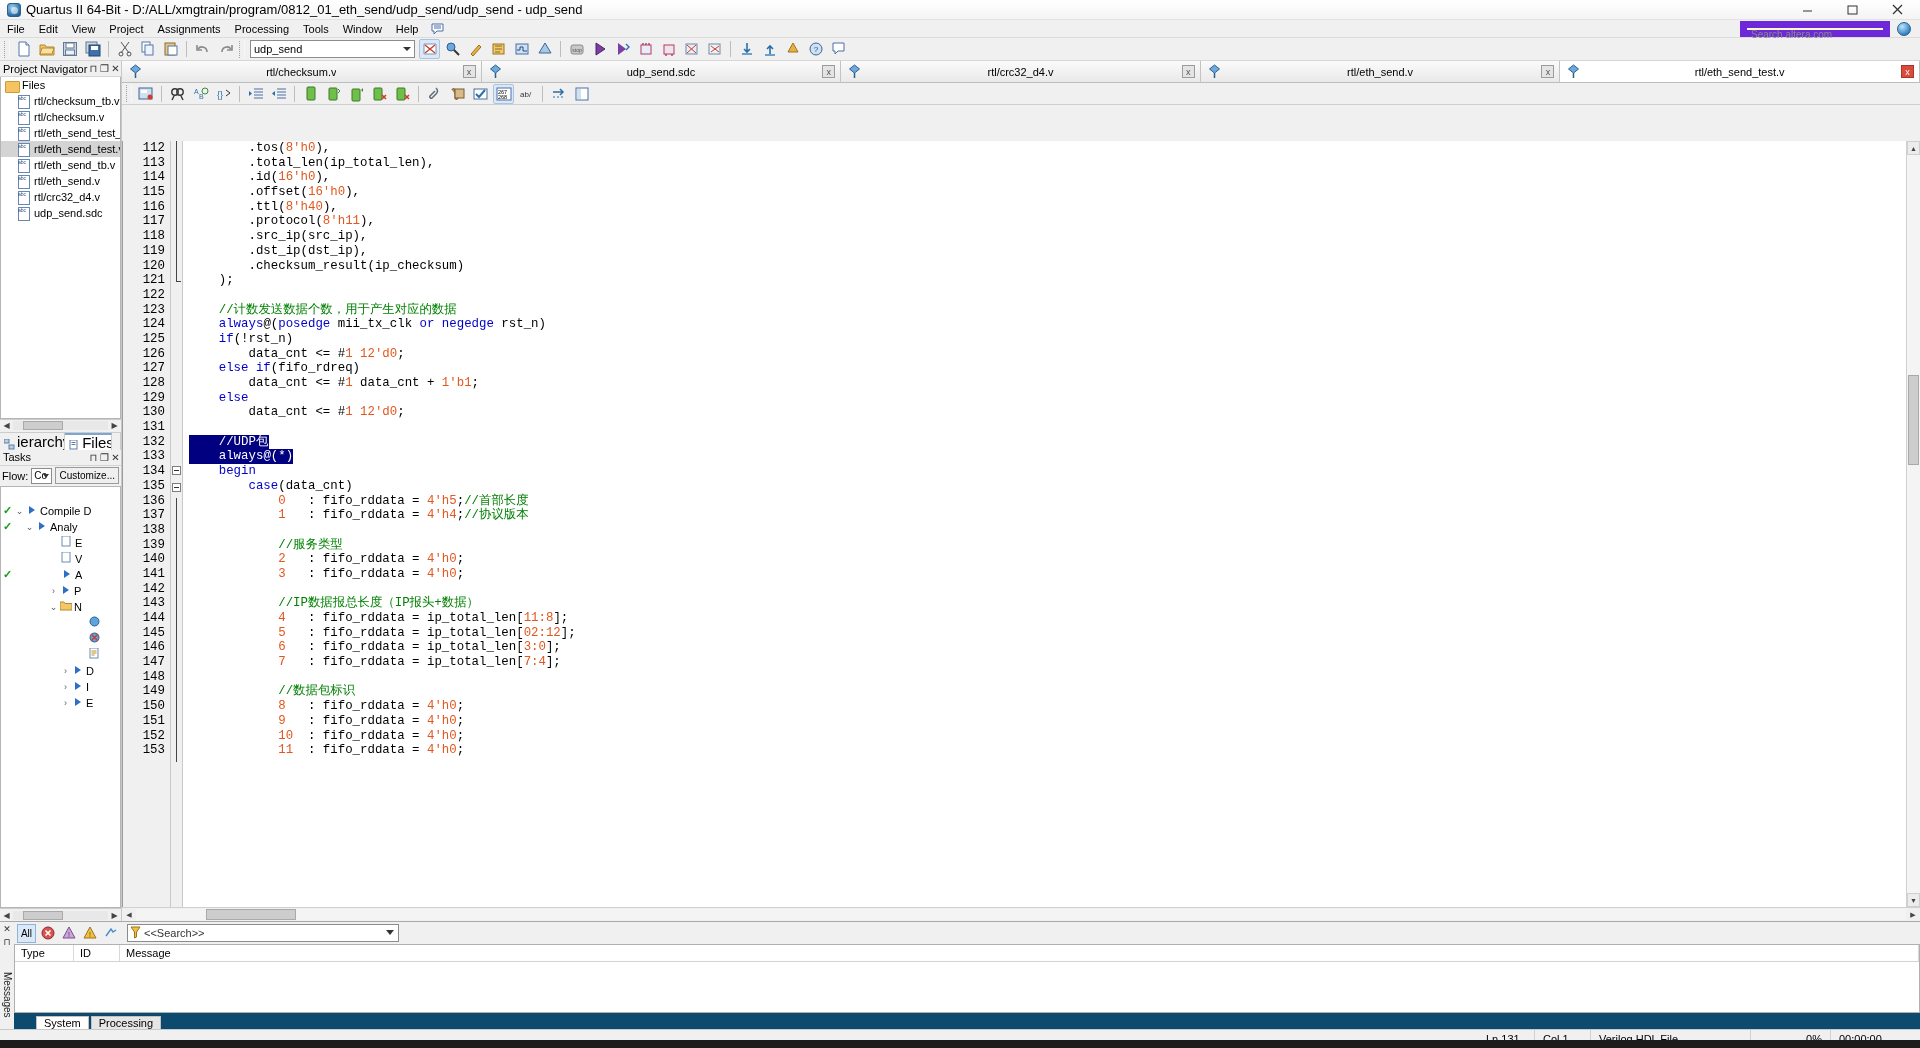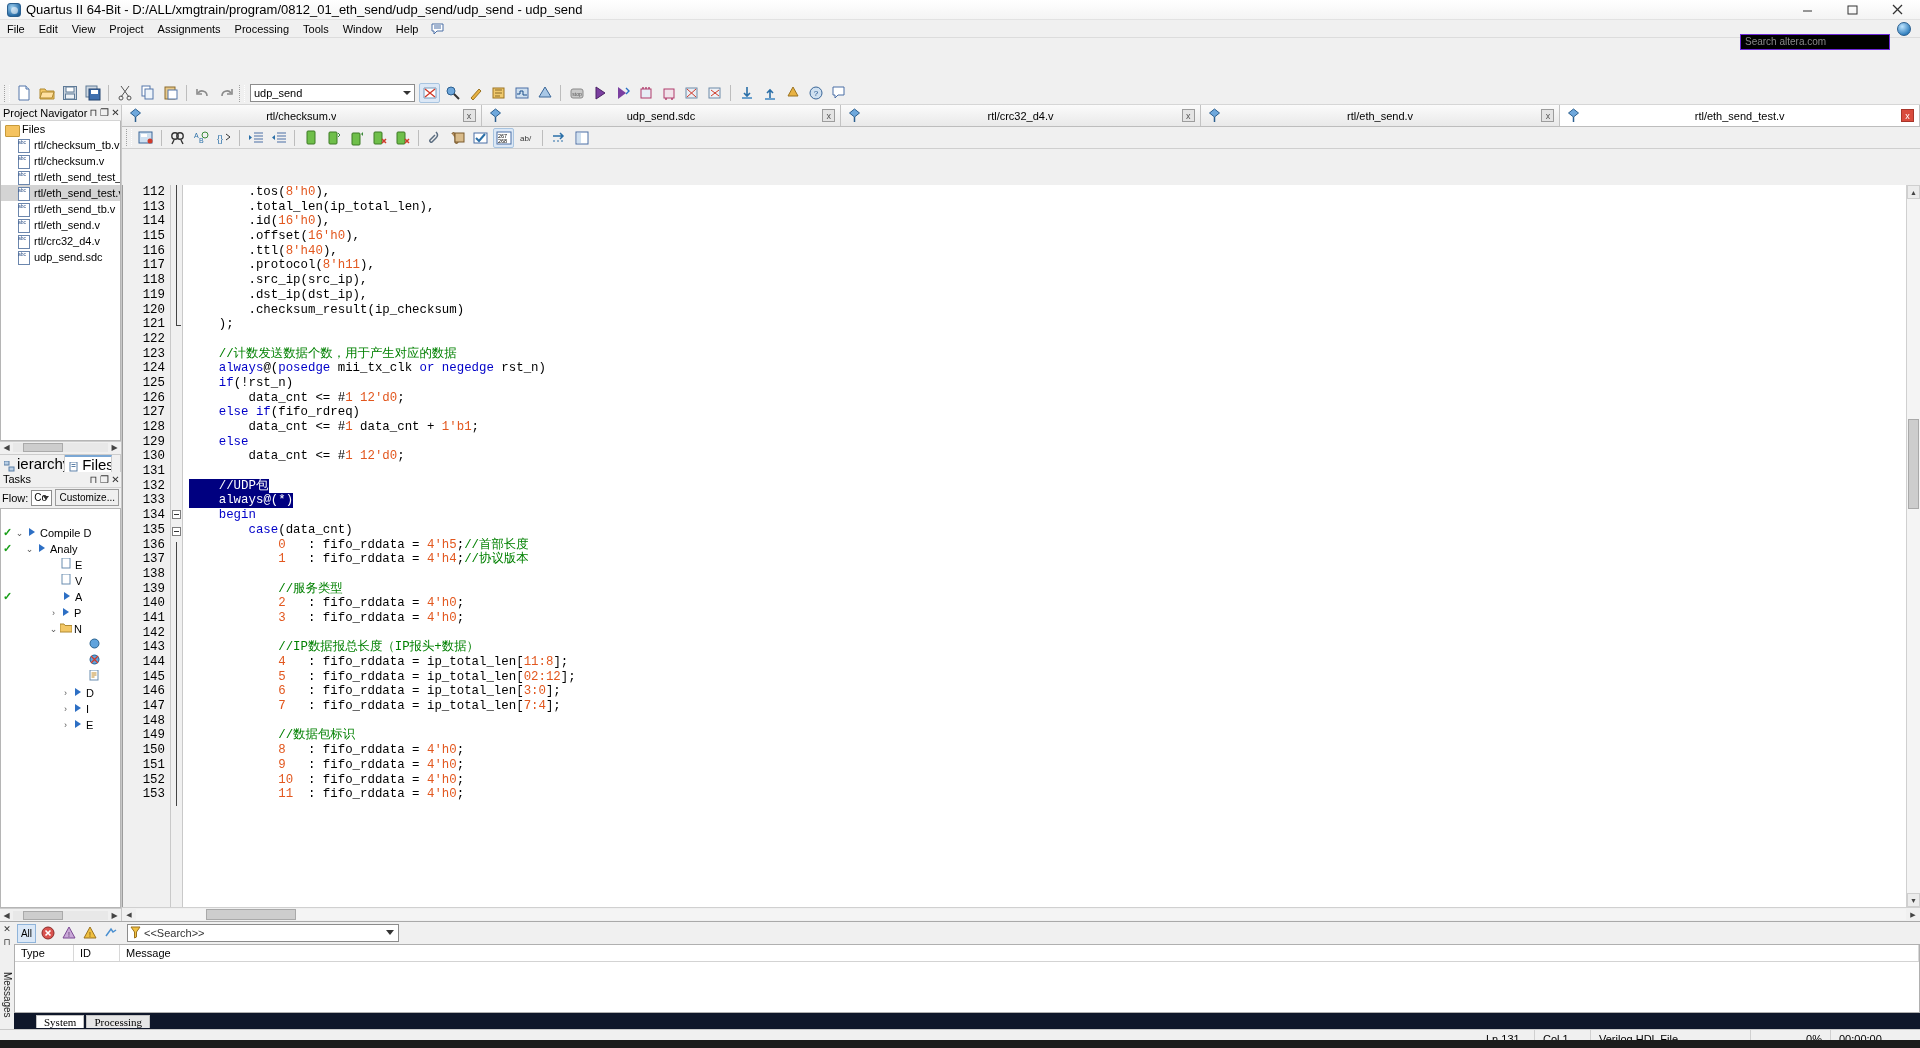--- a/index.html
+++ b/index.html
@@ -66,41 +66,40 @@
   }
   .menu-item {
     padding: 1px 7px; font-size: 11px; color: #000;
     line-height: 14px; cursor: default;
   }
   .menu-flag {
     margin-left: 6px; width: 13px; height: 12px;
     position: relative;
   }
   .search-altera {
-    position: absolute; right: 30px; top: 14px;
+    position: absolute; right: 30px; top: 1px;
     width: 150px; height: 16px;
-    border: 1px solid #6d28d9; background: #000000;
+    border: 7px solid #6d28d9; background: #fef9c3;
     font-size: 10px; color: #888; padding: 1px 4px;
     line-height: 12px;
   }
   .search-globe {
     position: absolute; right: 9px; top: 2px;
     width: 14px; height: 14px; border-radius: 50%;
     background: radial-gradient(circle at 35% 30%, #bde4ff, #2d7cbb 75%);
     border: 1px solid #2a5f8f;
   }
 
   
   .toolbar {
     height: 23px; flex: 0 0 23px;
     background: #f0f0f0;
     display: flex; align-items: center;
     border-bottom: 1px solid #d6d6d6;
     padding-left: 2px;
-    margin-top: 44px;
   }
   .tgrip {
     width: 6px; height: 17px; margin: 0 2px;
     border-left: 1px dotted #a0a0a0;
     border-right: 1px dotted #fff;
   }
   .tb-sep { width: 1px; height: 16px; background: #bdbdbd; margin: 0 4px; }
   .tbtn {
     width: 21px; height: 20px; margin: 0 1px;
     display: flex; align-items: center; justify-content: center;
@@ -344,22 +343,22 @@
     border-right: 4px solid transparent;
     border-top: 5px solid #333;
   }
   .msg-grid { flex: 1 1 auto; background: #fff; border: 1px solid #b0b0b0; margin: 0; }
   .msg-header {
     height: 17px; display: flex; align-items: center;
     font-size: 11px; border-bottom: 1px solid #d3d3d3; background: #fff;
   }
   .msg-header .mc { padding-left: 6px; border-right: 1px solid #d8d8d8; height: 100%; display: flex; align-items: center; }
   .msg-tabs {
-    height: 16px; display: flex; align-items: center; font-size: 11px;
-    background: #0f172a; padding-left: 22px; font-family: Liberation Serif, serif;
+    height: 16px; display: flex; align-items: flex-end; font-size: 11px;
+    background: #0c4a6e; padding-left: 22px;
   }
   .msg-tab {
     padding: 0 7px; display: flex; align-items: center;
     border: 1px solid #c2c2c2; border-bottom: none; background: #e6e6e6;
     margin-right: 2px;
   }
   .msg-tab.active { background: #fff; }
 
   
   .statusbar {

